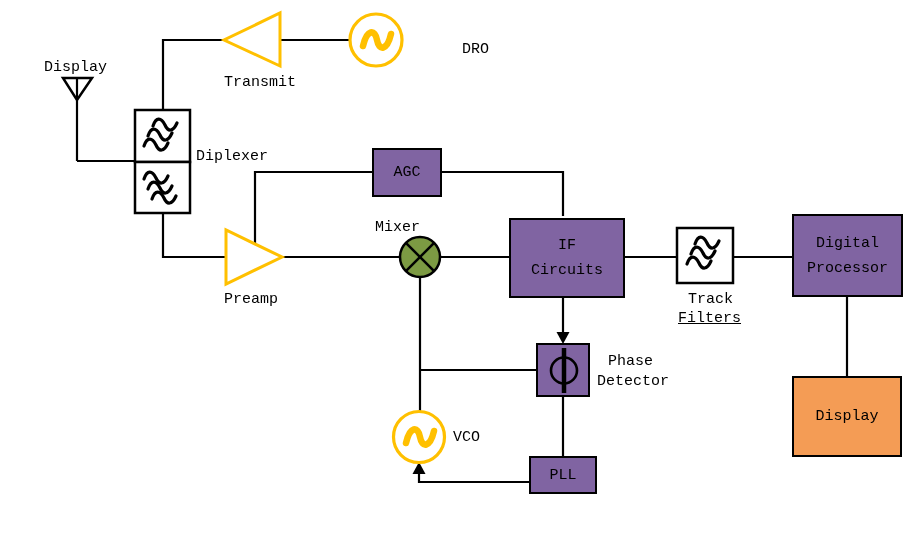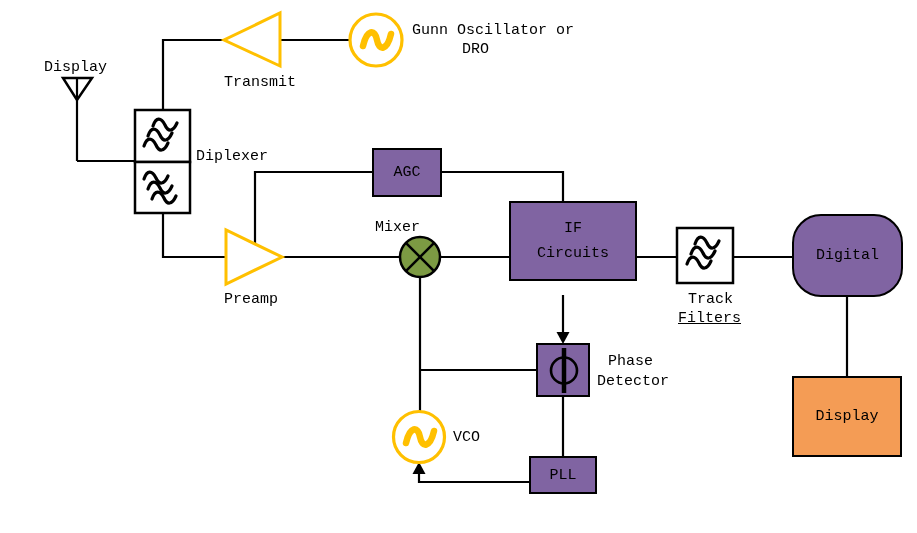--- a/index.html
+++ b/index.html
@@ -85,49 +85,49 @@
       <path d="m695,244 c3,-9 8,-9 12,-1 c3,7 8,7 12,-2"></path>
       <path d="m691,254 c3,-9 8,-9 12,-1 c3,7 8,7 12,-2"></path>
       <path d="m687,264 c3,-9 8,-9 12,-1 c3,7 8,7 12,-2"></path>
     </g>
   </svg>
 
   <div class="box purple" style="left:372px;top:148px;width:70px;height:49px;">
     <span>AGC</span>
   </div>
 
-  <div class="box purple" style="left:509px;top:201px;width:128px;height:80px;">
+  <div class="box purple" style="left:509px;top:218px;width:116px;height:80px;">
     <span>IF</span>
     <span>Circuits</span>
   </div>
 
   <div class="box purple phasebox" style="left:536px;top:343px;width:54px;height:54px;">
     <svg width="49" height="49" viewBox="0 0 49 49">
       <circle cx="25" cy="24.5" r="13" fill="none" stroke="#000" stroke-width="2.6"></circle>
       <line x1="25" y1="2" x2="25" y2="47" stroke="#000" stroke-width="4.5"></line>
     </svg>
   </div>
 
   <div class="box purple" style="left:529px;top:456px;width:68px;height:38px;">
     <span>PLL</span>
   </div>
 
-  <div class="box purple" style="left:792px;top:214px;width:111px;height:83px;border-radius:29px;">
+  <div class="box purple" style="left:792px;top:214px;width:111px;height:83px;">
     <span>Digital</span>
+    <span>Processor</span>
   </div>
 
   <div class="box orange" style="left:792px;top:376px;width:110px;height:81px;">
     <span>Display</span>
   </div>
 
   <div class="lbl" style="left:44px;top:58px;">Display</div>
 
   <div class="lbl" style="left:224px;top:73px;">Transmit</div>
 
-  <div class="lbl" style="left:412px;top:21px;">Gunn Oscillator or</div>
   <div class="lbl" style="left:462px;top:40px;">DRO</div>
 
   <div class="lbl" style="left:196px;top:147px;">Diplexer</div>
 
   <div class="lbl" style="left:224px;top:290px;">Preamp</div>
 
   <div class="lbl" style="left:375px;top:218px;">Mixer</div>
 
   <div class="lbl" style="left:688px;top:290px;">Track</div>
   <div class="lbl" style="left:678px;top:309px;text-decoration:underline;">Filters</div>

